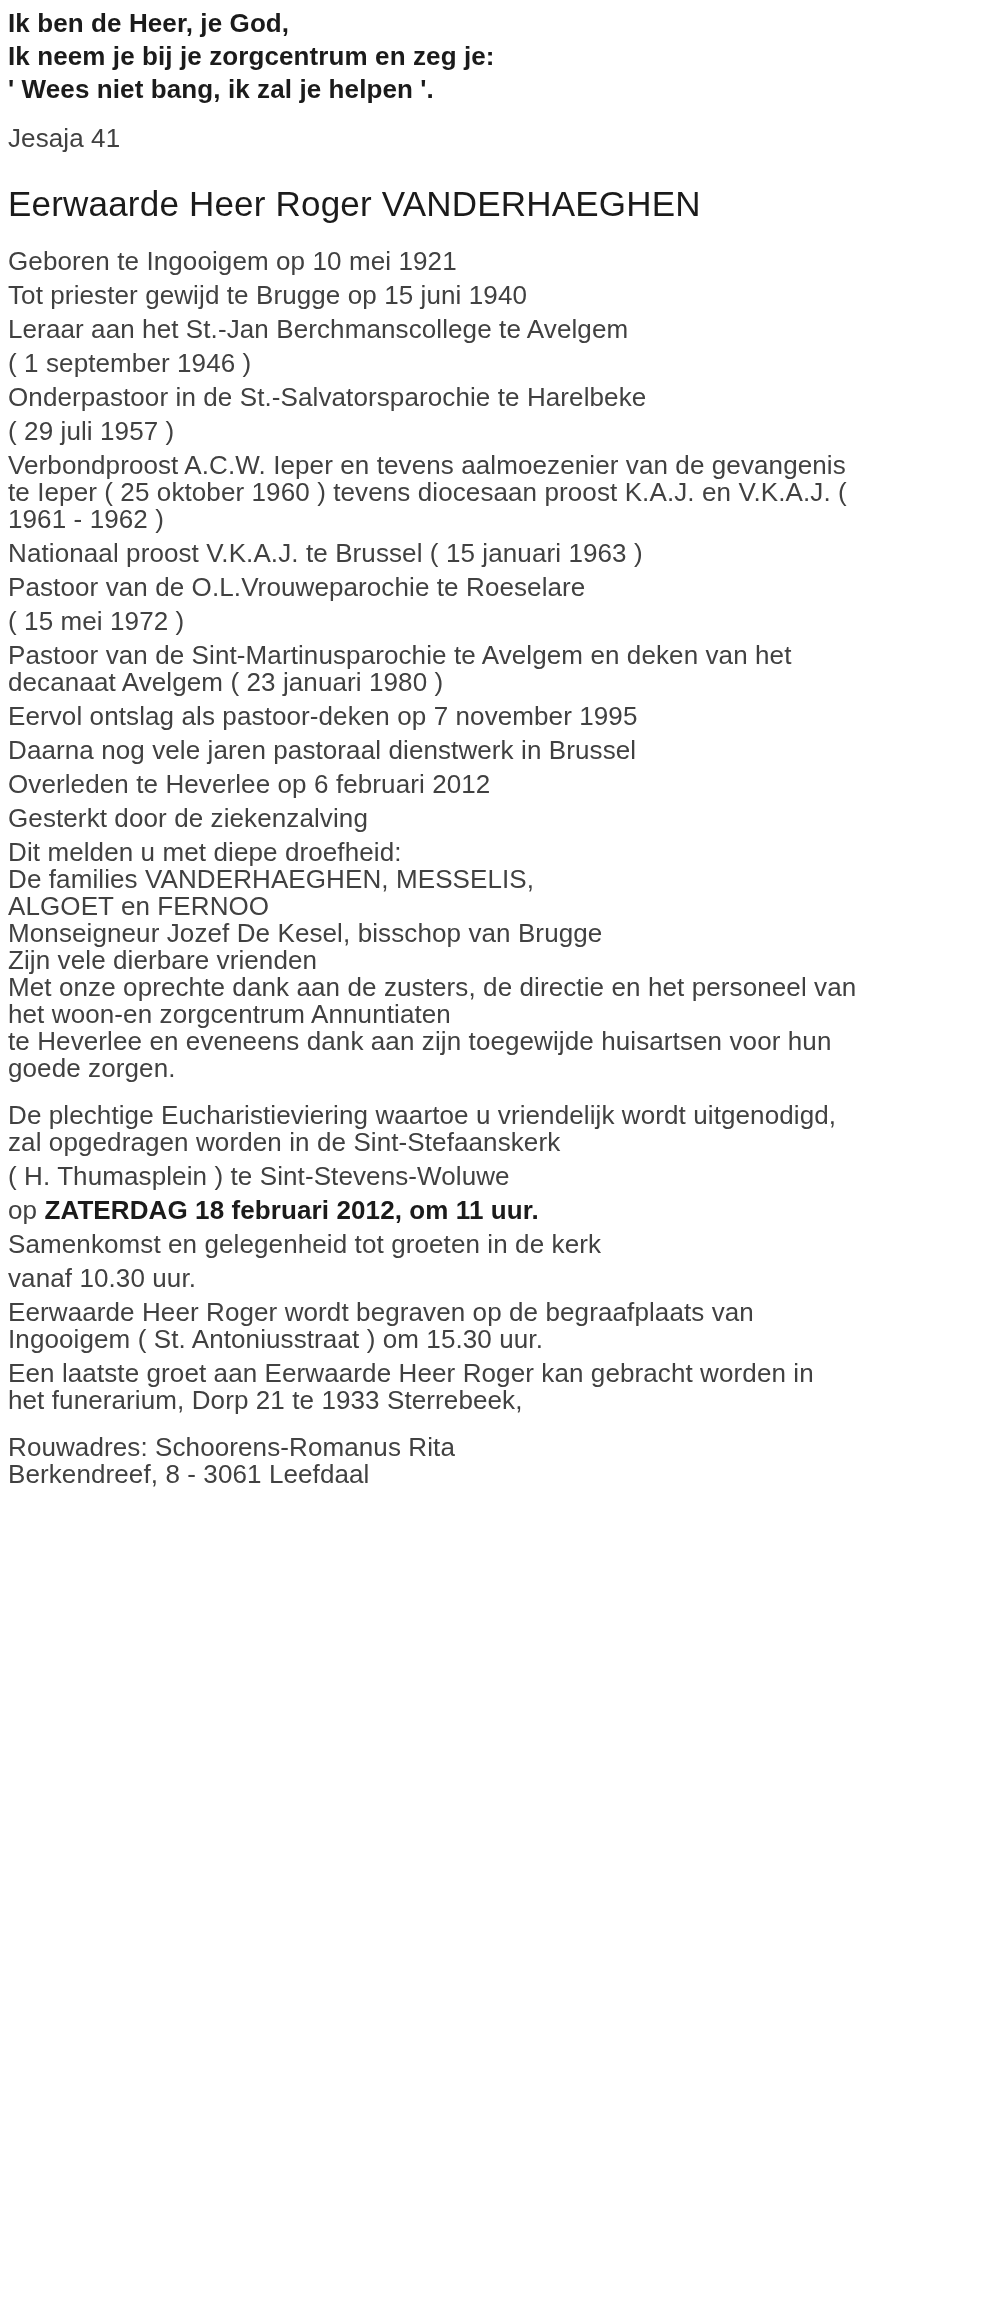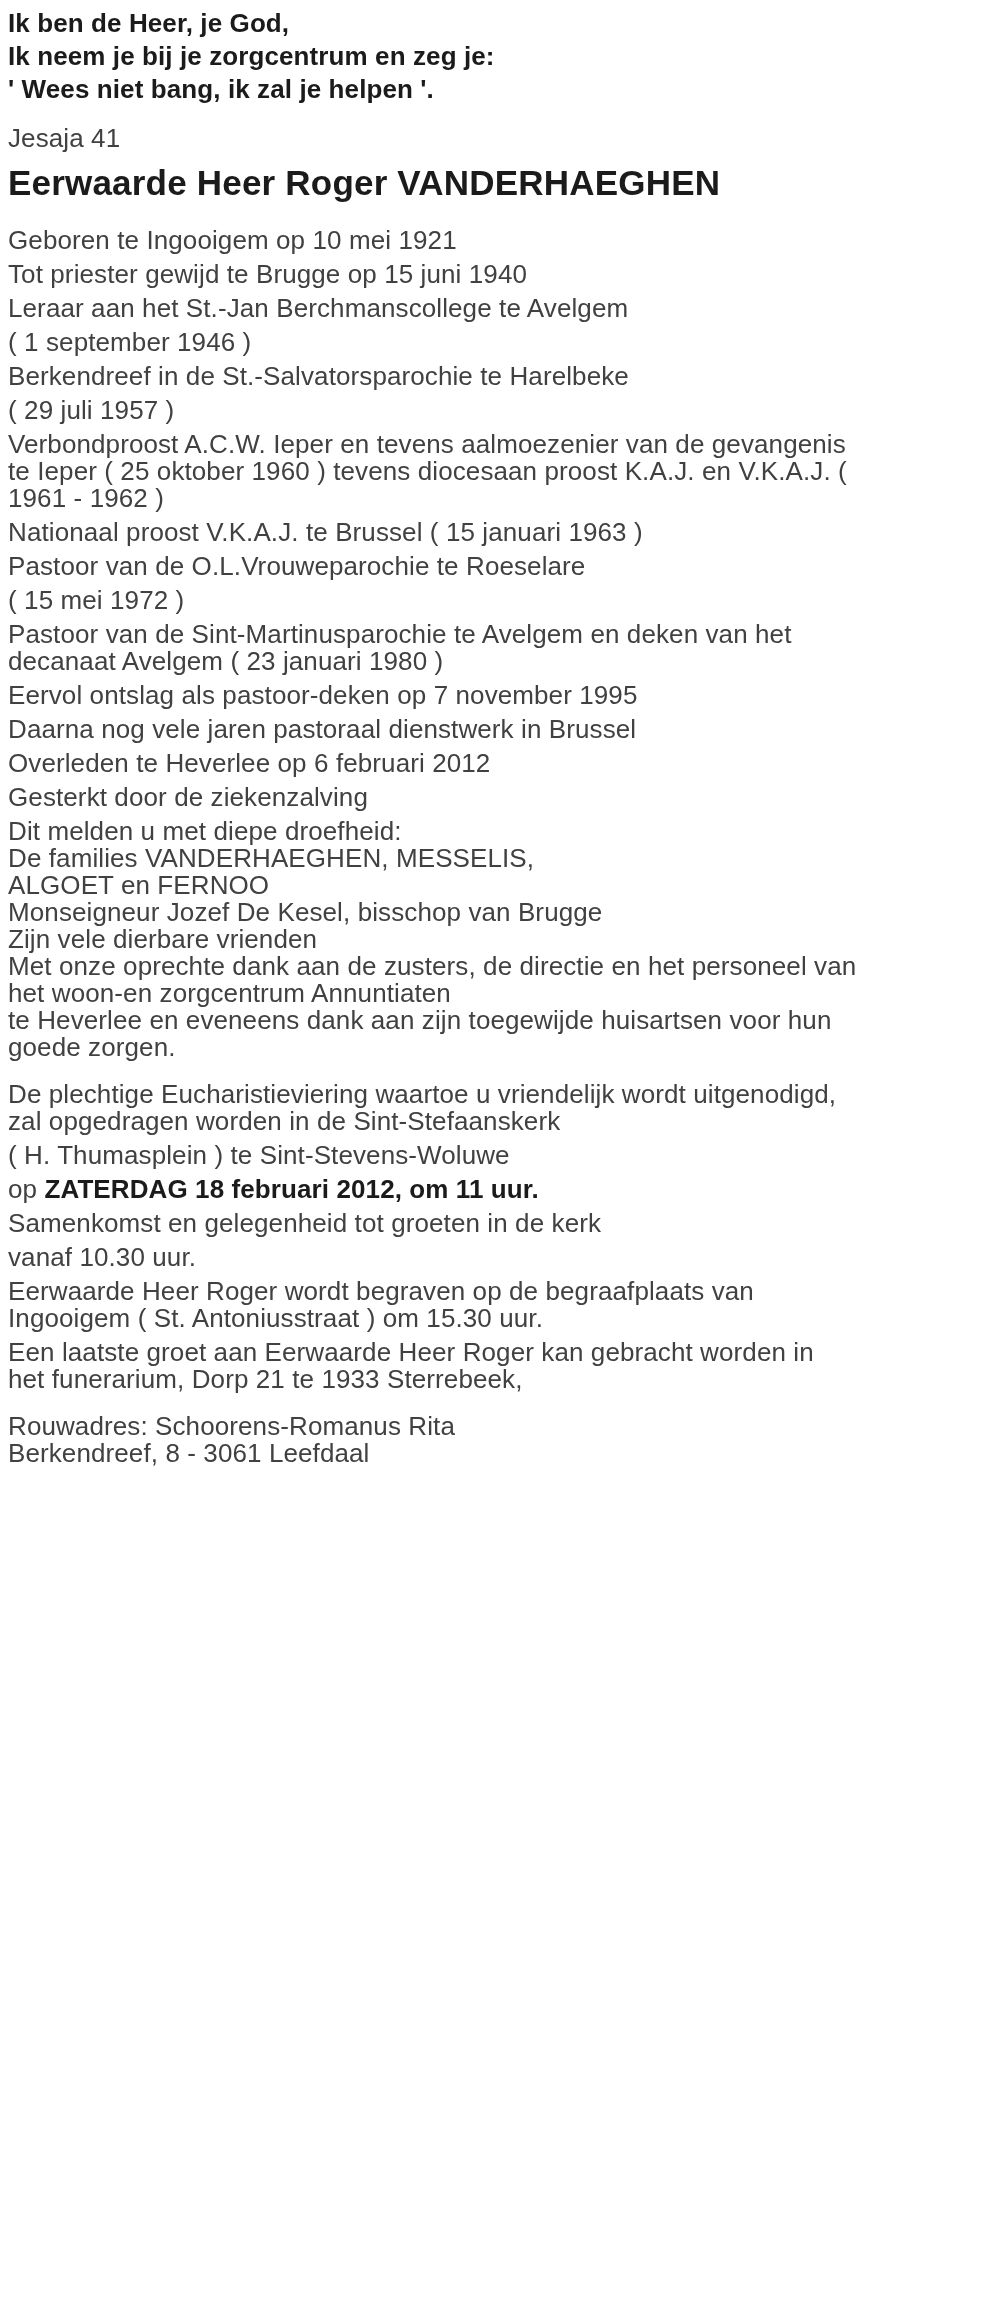--- a/index.html
+++ b/index.html
@@ -29,23 +29,23 @@
     white-space: pre-line;
     font-weight: 400;
     letter-spacing: 0.1px;
   }
   .strong { color: var(--strong-text); font-weight: 700; }
   .scripture p { margin-bottom: 6px; }
   .source { margin-top: 22px; }
   .name {
     font-size: 35px;
     line-height: 40px;
-    font-weight: 700;
+    font-weight: 400;
     color: var(--strong-text);
-    margin: 11px 0 24px 0;
+    margin: 32px 0 24px 0;
     letter-spacing: 0.2px;
     white-space: nowrap;
   }
   .section-gap { margin-top: 20px; }
 </style>
 </head>
 <body>
 
 <div class="page">
 
@@ -57,21 +57,21 @@
 
   <p class="source">Jesaja 41</p>
 
   <p class="name">Eerwaarde Heer Roger VANDERHAEGHEN</p>
 
   <div>
     <p>Geboren te Ingooigem op 10 mei 1921</p>
     <p>Tot priester gewijd te Brugge op 15 juni 1940</p>
     <p>Leraar aan het St.-Jan Berchmanscollege te Avelgem</p>
     <p>( 1 september 1946 )</p>
-    <p>Berkendreef in de St.-Salvatorsparochie te Harelbeke</p>
+    <p>Onderpastoor in de St.-Salvatorsparochie te Harelbeke</p>
     <p>( 29 juli 1957 )</p>
     <p>Verbondproost A.C.W. Ieper en tevens aalmoezenier van de gevangenis
 te Ieper ( 25 oktober 1960 ) tevens diocesaan proost K.A.J. en V.K.A.J. (
 1961 - 1962 )</p>
     <p>Nationaal proost V.K.A.J. te Brussel ( 15 januari 1963 )</p>
     <p>Pastoor van de O.L.Vrouweparochie te Roeselare</p>
     <p>( 15 mei 1972 )</p>
     <p>Pastoor van de Sint-Martinusparochie te Avelgem en deken van het
 decanaat Avelgem ( 23 januari 1980 )</p>
     <p>Eervol ontslag als pastoor-deken op 7 november 1995</p>

